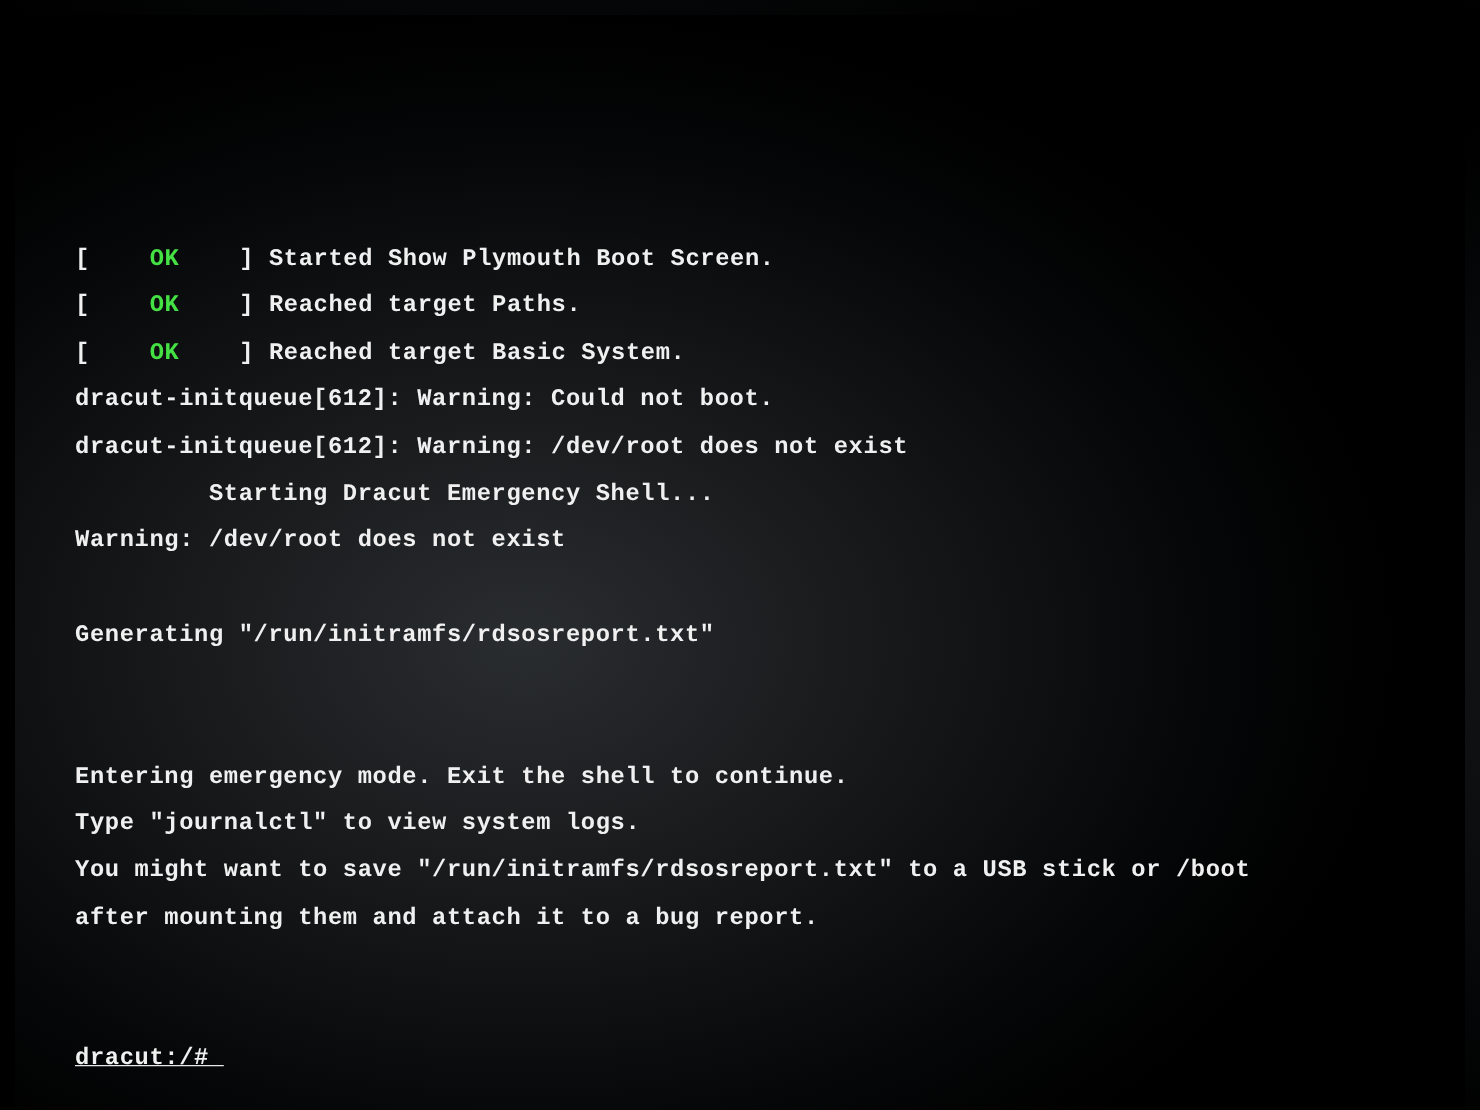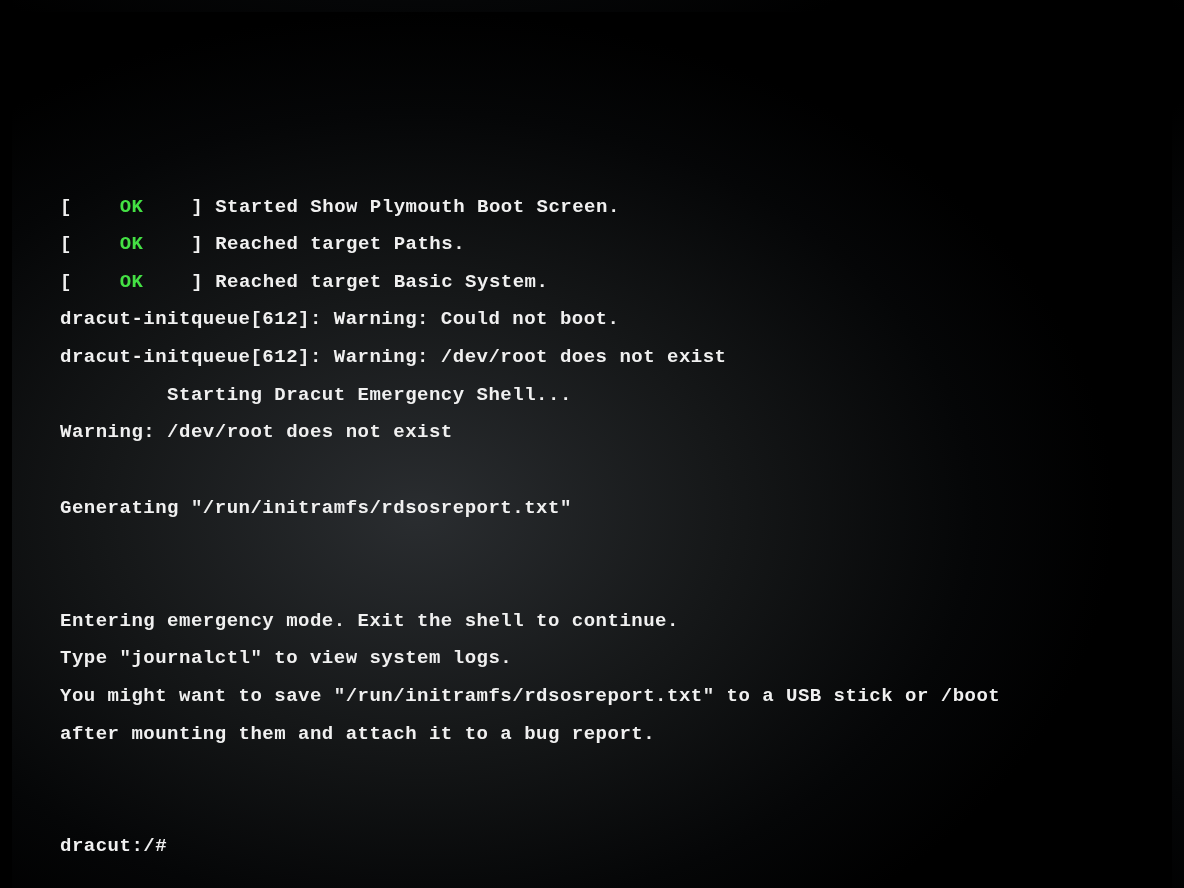--- a/index.html
+++ b/index.html
@@ -29,20 +29,21 @@
       min-height: 1.35em;
     }
     .ok {
       color: #44e044;
     }
     .white {
       color: #f0f0f0;
     }
     .prompt-line {
       margin-top: 0.1em;
+      text-decoration: underline;
     }
   </style>
 </head>
 <body>
 
 
 
 <div class="terminal-output" id="output"><div class="line"><span class="white">[  </span><span class="ok">OK</span><span class="white">  ] Started Show Plymouth Boot Screen.</span></div><div class="line"><span class="white">[  </span><span class="ok">OK</span><span class="white">  ] Reached target Paths.</span></div><div class="line"><span class="white">[  </span><span class="ok">OK</span><span class="white">  ] Reached target Basic System.</span></div><div class="line"><span class="white">dracut-initqueue[612]: Warning: Could not boot.</span></div><div class="line"><span class="white">dracut-initqueue[612]: Warning: /dev/root does not exist</span></div><div class="line"><span class="white">         Starting Dracut Emergency Shell...</span></div><div class="line"><span class="white">Warning: /dev/root does not exist</span></div><div class="line"><span class="white"></span></div><div class="line"><span class="white">Generating "/run/initramfs/rdsosreport.txt"</span></div><div class="line"><span class="white"></span></div><div class="line"><span class="white"></span></div><div class="line"><span class="white">Entering emergency mode. Exit the shell to continue.</span></div><div class="line"><span class="white">Type "journalctl" to view system logs.</span></div><div class="line"><span class="white">You might want to save "/run/initramfs/rdsosreport.txt" to a USB stick or /boot</span></div><div class="line"><span class="white">after mounting them and attach it to a bug report.</span></div><div class="line"><span class="white"></span></div><div class="line"><span class="white"></span></div><div class="line prompt-line"><span class="white">dracut:/# </span></div></div>
 
 

